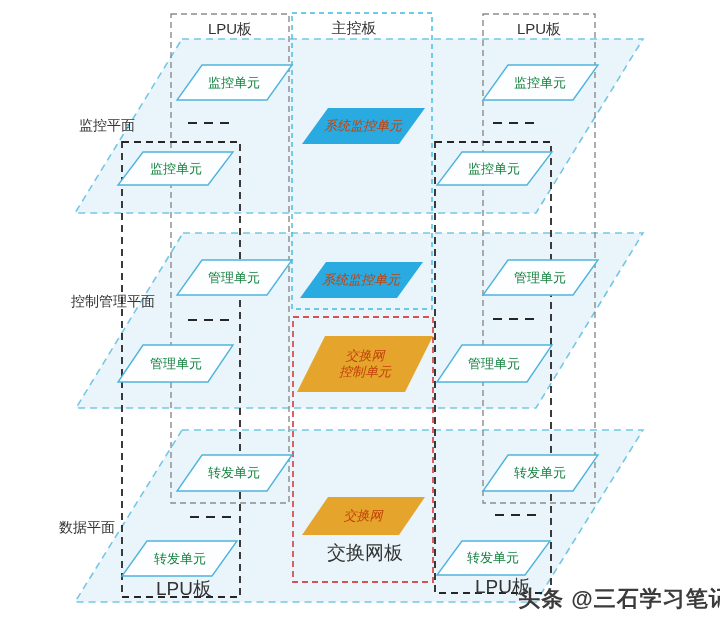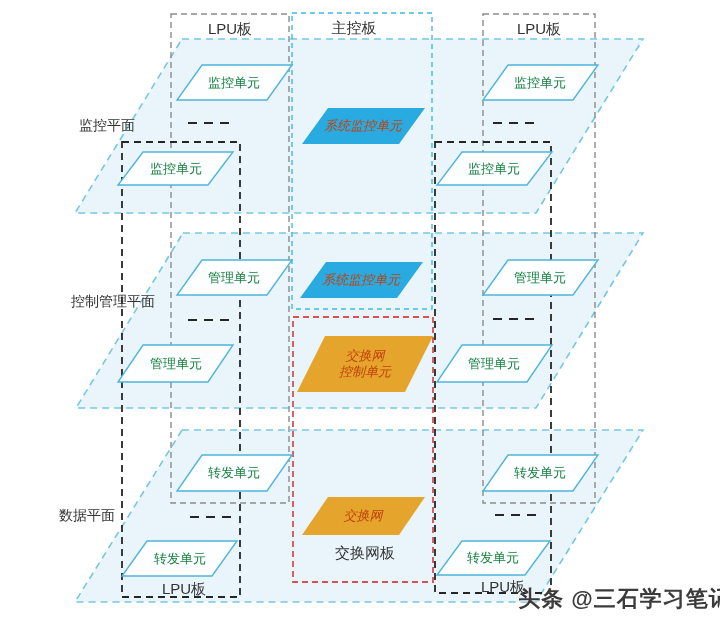--- a/index.html
+++ b/index.html
@@ -15,21 +15,21 @@
   .col-red{fill:none;stroke:#D65151;stroke-width:1.8;stroke-dasharray:6 4;}
   .unit-white{fill:#FDFEFF;stroke:#4FB4DC;stroke-width:1.4;}
   .unit-fill{stroke:none;}
   .sep{stroke:#262626;stroke-width:2;stroke-dasharray:9 7;fill:none;}
 
   
   .lbl{position:absolute;transform:translate(-50%,-50%);white-space:nowrap;
        color:#15803d;font-size:13px;line-height:1.25;text-align:center;}
   .hdr{font-size:15px;color:#333;}
   .plane-lbl{font-size:14px;color:#333;}
-  .board-lbl{font-size:15px;color:#333;text-align:right;}
+  .board-lbl{font-size:19px;color:#333;text-align:right;}
   .light{color:#c2410c;font-style:italic;}
   .two-line{white-space:pre-line;}
   .watermark{font-size:22px;font-weight:bold;color:#3b3b3b;
              text-shadow:1px 1px 0 rgba(255,255,255,.85);letter-spacing:1px;}
 </style>
 </head>
 <body>
 
 <div class="stage">
 
@@ -73,21 +73,21 @@
     <polygon class="unit-fill" points="325,336 433,336 405,392 297,392" fill="#E5A42B"></polygon>
     <polygon class="unit-fill" points="328,497 425,497 399,535 302,535" fill="#E5A42B"></polygon>
   </svg>
 
   <div class="lbl hdr" style="left:230px;top:29px;">LPU板</div>
   <div class="lbl hdr" style="left:354px;top:28px;">主控板</div>
   <div class="lbl hdr" style="left:539px;top:29px;">LPU板</div>
 
   <div class="lbl plane-lbl" style="left:88px;top:126px;margin-left:19px;">监控平面</div>
   <div class="lbl plane-lbl" style="left:77px;top:302px;margin-left:36px;">控制管理平面</div>
-  <div class="lbl plane-lbl" style="left:87px;top:517px;font-family:Liberation Mono, monospace;">数据平面</div>
+  <div class="lbl plane-lbl" style="left:87px;top:528px;">数据平面</div>
 
   <div class="lbl" style="left:234px;top:83px;">监控单元</div>
   <div class="lbl" style="left:176px;top:169px;">监控单元</div>
   <div class="lbl" style="left:540px;top:83px;">监控单元</div>
   <div class="lbl" style="left:494px;top:169px;">监控单元</div>
   <div class="lbl light" style="left:363px;top:126px;">系统监控单元</div>
 
   <div class="lbl" style="left:234px;top:278px;">管理单元</div>
   <div class="lbl" style="left:176px;top:364px;">管理单元</div>
   <div class="lbl" style="left:540px;top:278px;">管理单元</div>

